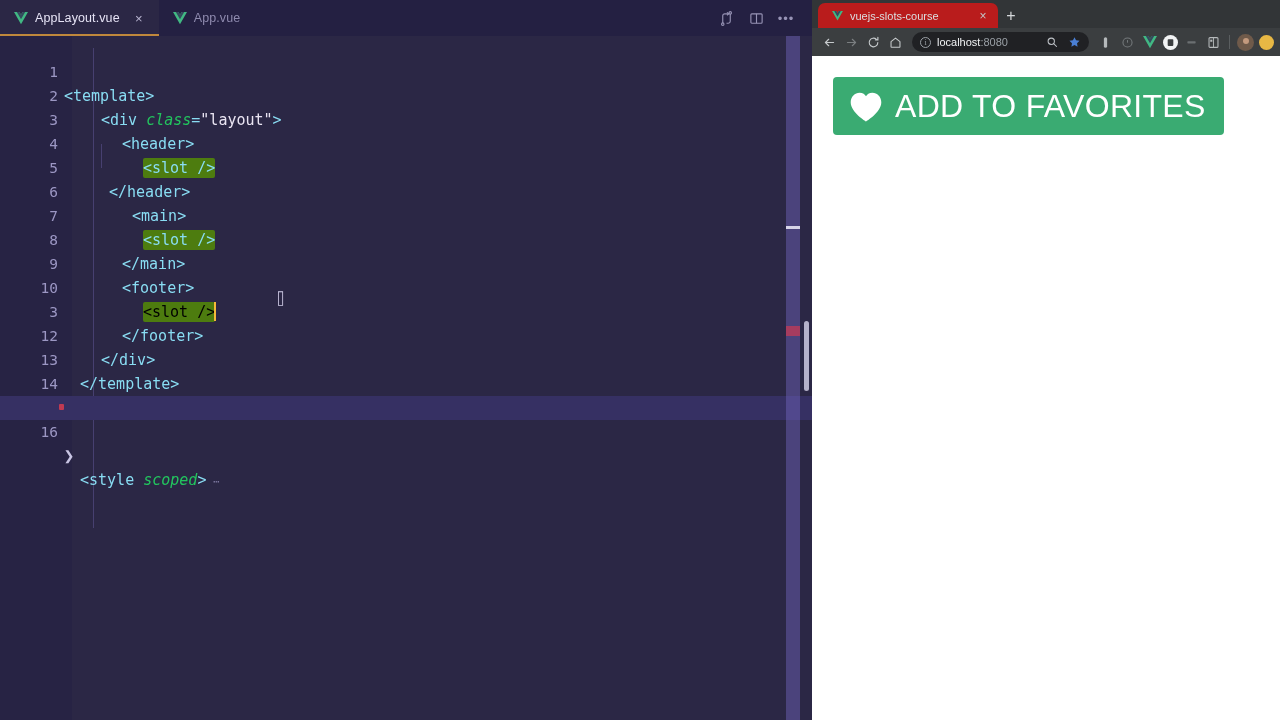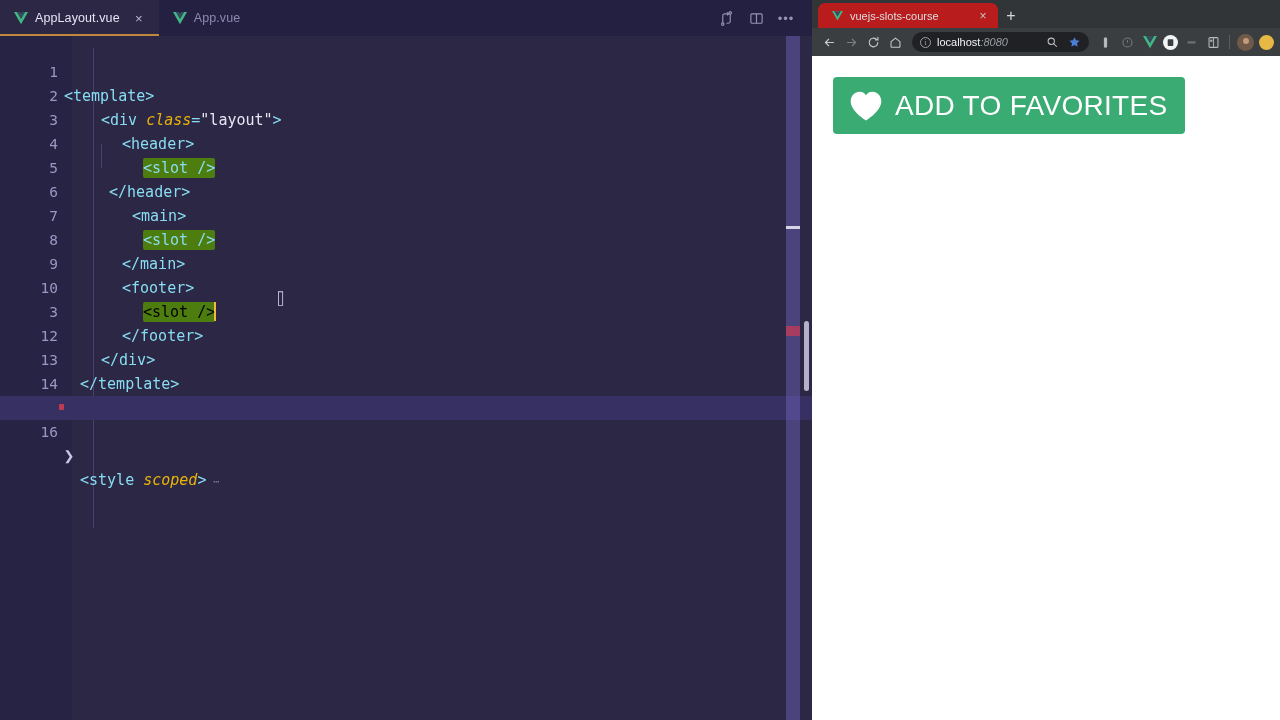--- a/index.html
+++ b/index.html
@@ -158,21 +158,21 @@
 
   .code-text {
     position: absolute;
     left: 80px;
     white-space: pre;
   }
 
   
   .t-punct  { color: #89ddf3; }   
   .t-tag    { color: #89ddf3; }
-  .t-attr   { color: #eab308; font-style: italic; }
+  .t-attr   { color: #22c55e; font-style: italic; }
   .t-str    { color: #e9e4f2; }
   .t-fold   { color: #7d78a0; font-size: 11px; }
 
   .sel {
     background: #4d7c0f;
     border-radius: 2px;
     padding: 1px 0;
   }
 
   .caret {
@@ -340,21 +340,21 @@
   }
   .omni-url {
     font-size: 11px;
     color: #e8eaed;
     white-space: nowrap;
     overflow: hidden;
     text-overflow: ellipsis;
     font-family: "Liberation Sans", sans-serif;
   }
   .omni-url .host { color: #f1f3f4; }
-  .omni-url .port { color: #9aa0a6; font-style: italic; }
+  .omni-url .port { color: #9aa0a6; }
   .omni-right {
     margin-left: auto;
     display: flex;
     align-items: center;
     gap: 8px;
     flex: 0 0 auto;
   }
   .omni-icon {
     width: 14px; height: 14px;
     display: flex; align-items: center; justify-content: center;
@@ -423,21 +423,21 @@
     gap: 12px;
     padding: 13px 18px 13px 16px;
     background: #3aab72;
     border: none;
     border-radius: 4px;
     cursor: pointer;
     font-family: "Liberation Sans", sans-serif;
   }
   .fav-heart { width: 34px; height: 31px; flex: 0 0 auto; display: block; }
   .fav-label {
-    font-size: 28px;
+    font-size: 32px;
     color: #ffffff;
     letter-spacing: .3px;
     line-height: 1;
     font-family: "Liberation Sans", sans-serif;
   }
 </style>
 </head>
 <body>
 
 <div id="app">

